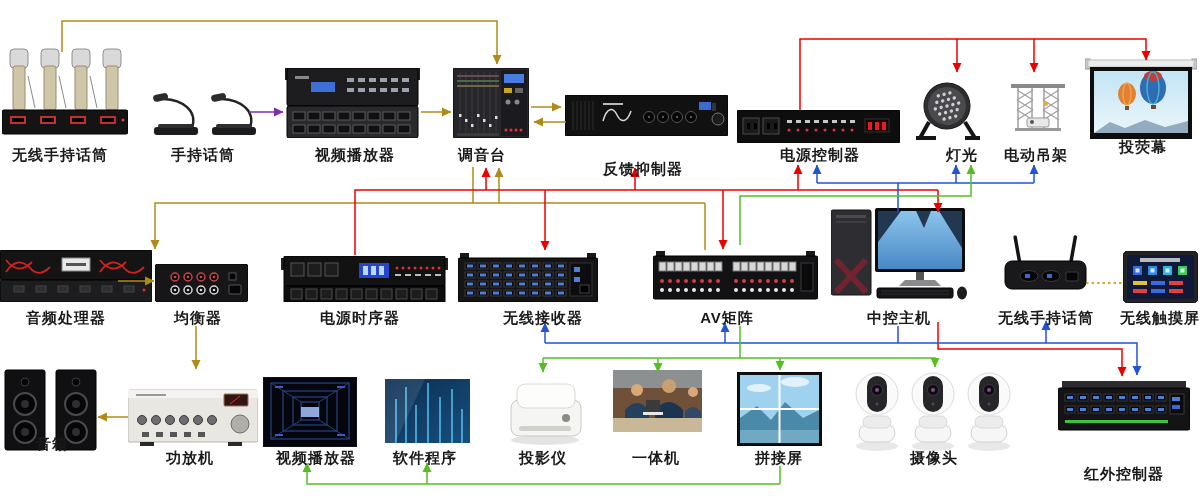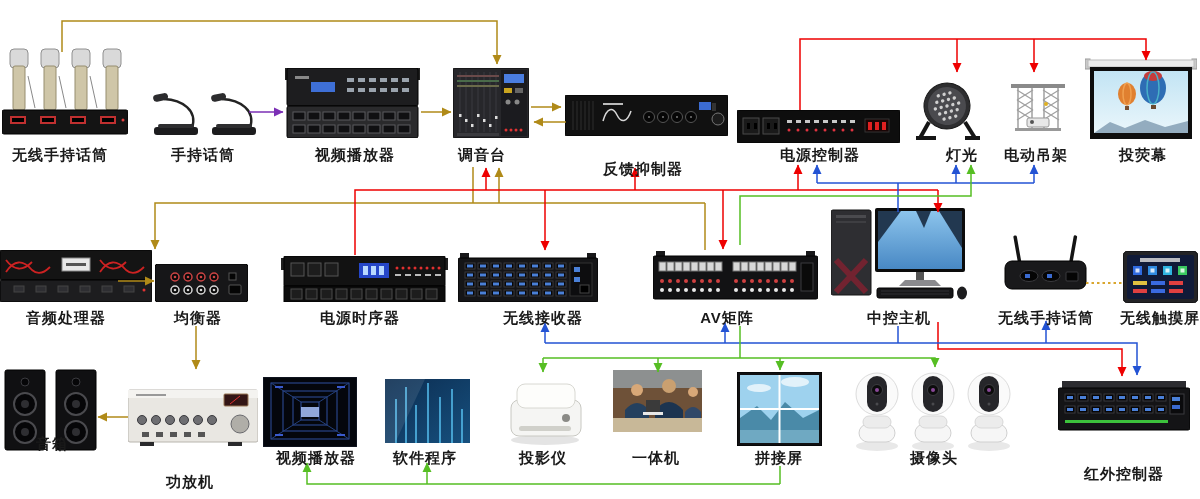--- a/index.html
+++ b/index.html
@@ -932,33 +932,33 @@
   </svg>
 
   <div class="lbl" style="left:60px;top:146px">无线手持话筒</div>
   <div class="lbl" style="left:203px;top:146px">手持话筒</div>
   <div class="lbl" style="left:355px;top:146px">视频播放器</div>
   <div class="lbl" style="left:482px;top:146px">调音台</div>
   <div class="lbl" style="left:643px;top:160px">反馈抑制器</div>
   <div class="lbl" style="left:820px;top:146px">电源控制器</div>
   <div class="lbl" style="left:962px;top:146px">灯光</div>
   <div class="lbl" style="left:1036px;top:146px">电动吊架</div>
-  <div class="lbl" style="left:1143px;top:146px">投荧幕</div>
+  <div class="lbl" style="left:1143px;top:138px">投荧幕</div>
 
   <div class="lbl" style="left:66px;top:309px">音频处理器</div>
   <div class="lbl" style="left:198px;top:309px">均衡器</div>
   <div class="lbl" style="left:360px;top:309px">电源时序器</div>
   <div class="lbl" style="left:543px;top:309px">无线接收器</div>
   <div class="lbl" style="left:727px;top:309px">AV矩阵</div>
   <div class="lbl" style="left:899px;top:309px">中控主机</div>
   <div class="lbl" style="left:1046px;top:309px">无线手持话筒</div>
   <div class="lbl" style="left:1160px;top:309px">无线触摸屏</div>
 
   <div class="lbl" style="left:52px;top:435px">音箱</div>
-  <div class="lbl" style="left:190px;top:473px">功放机</div>
+  <div class="lbl" style="left:190px;top:449px">功放机</div>
   <div class="lbl" style="left:316px;top:449px">视频播放器</div>
   <div class="lbl" style="left:425px;top:449px">软件程序</div>
   <div class="lbl" style="left:543px;top:449px">投影仪</div>
   <div class="lbl" style="left:656px;top:449px">一体机</div>
   <div class="lbl" style="left:779px;top:449px">拼接屏</div>
   <div class="lbl" style="left:934px;top:449px">摄像头</div>
   <div class="lbl" style="left:1124px;top:465px">红外控制器</div>
 
 </div>
 

